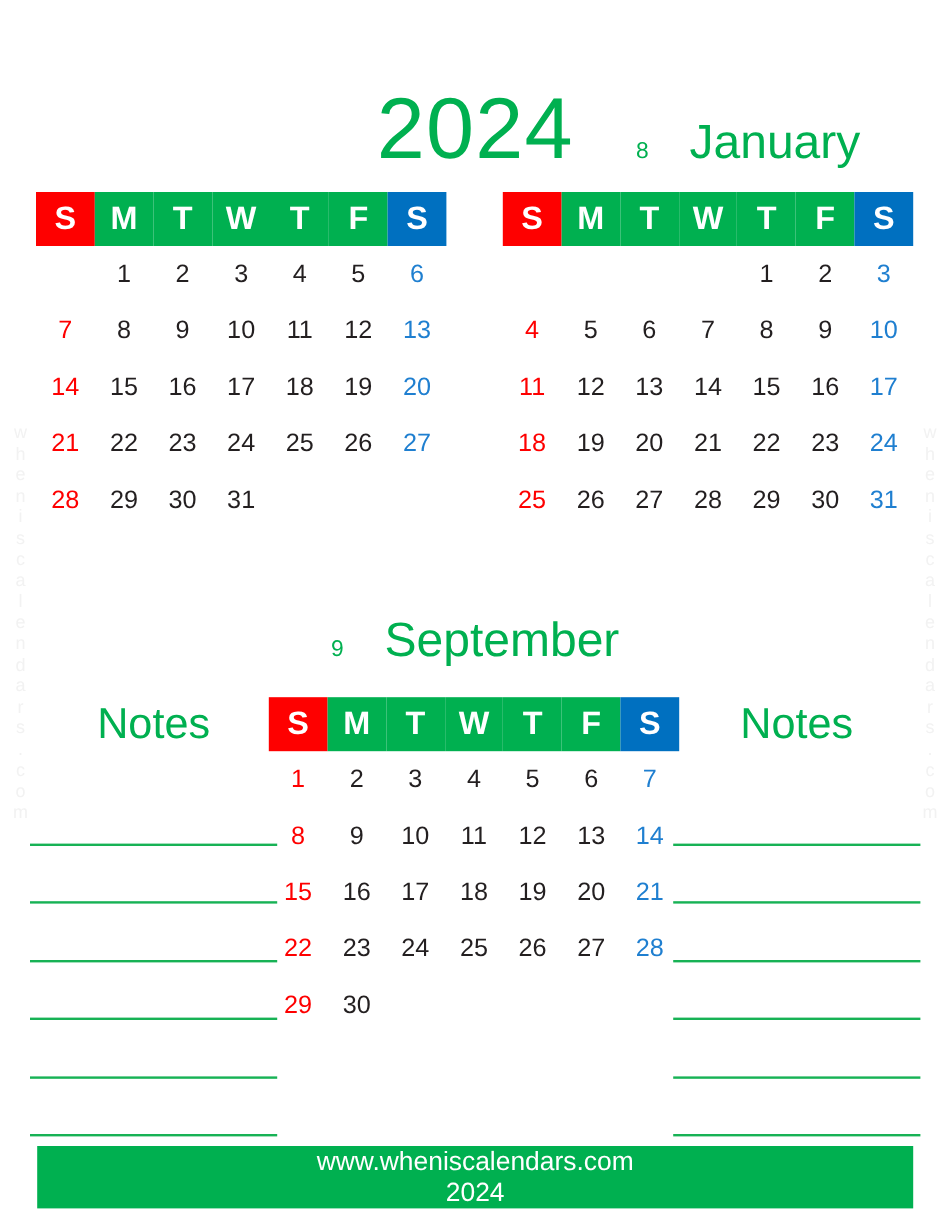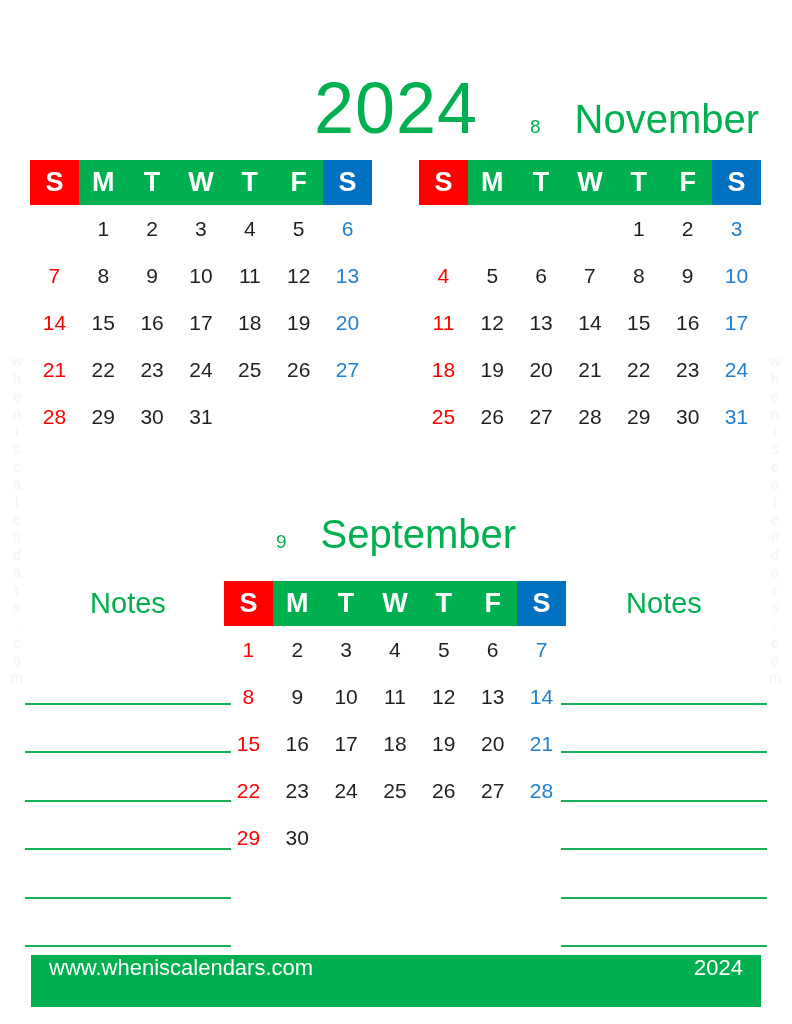--- a/index.html
+++ b/index.html
@@ -123,21 +123,21 @@
   .notes {
     position: absolute;
     top: 586px;
     width: 206px;
   }
   .notes.left  { left: 25px; }
   .notes.right { left: 561px; }
   .notes-title {
     text-align: center;
     color: #00b050;
-    font-size: 29px;
+    font-size: 36px;
     line-height: 34px;
     margin-bottom: 2px;
   }
   .notes-lines {
     margin-top: 36px;
   }
   .note-line {
     height: 46.5px;
     border-bottom: 2.5px solid #17b255;
   }
@@ -145,24 +145,25 @@
   
   .footer {
     position: absolute;
     left: 31px;
     top: 955px;
     width: 730px;
     height: 52px;
     background: #00b050;
     color: #ffffff;
     display: flex;
-    align-items: flex-start;
+    align-items: center;
     justify-content: space-between;
     padding: 0 18px;
     box-sizing: border-box;
+    flex-direction: column;
   }
   .footer-url  { font-size: 22px; }
   .footer-year { font-size: 22px; }
 </style>
 </head>
 <body>
 
 <div class="edge-watermark left" id="wm-left">
     <span>w</span>
     <span>h</span>
@@ -206,21 +207,21 @@
     <span>o</span>
     <span>m</span>
   </div>
 
 <div class="title-row">
 
 
   <div class="year-big">2024</div>
 
   <div class="month-head head-august">
-    <span class="num">8</span><span class="name">November</span>
+    <span class="num">8</span><span class="name">January</span>
   </div>
 
 </div>
 
 <table class="cal july">
   <thead>
     <tr>
       <th class="sun">S</th>
       <th>M</th>
       <th>T</th>

